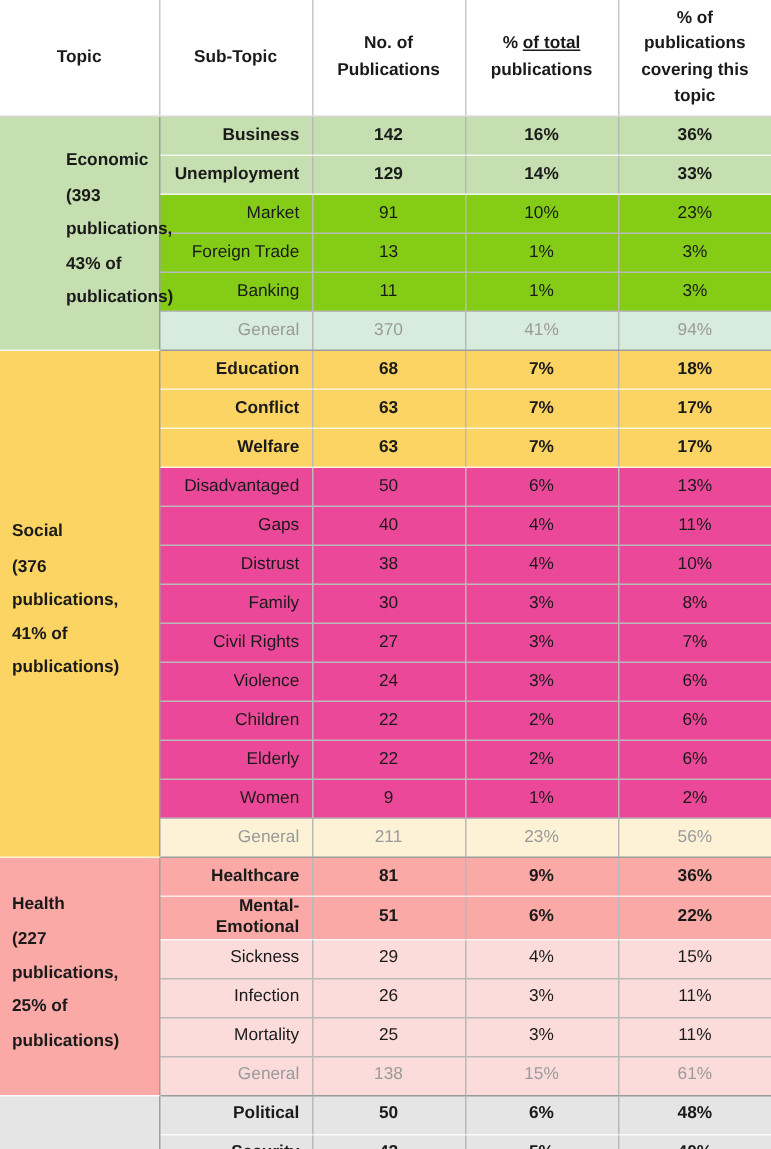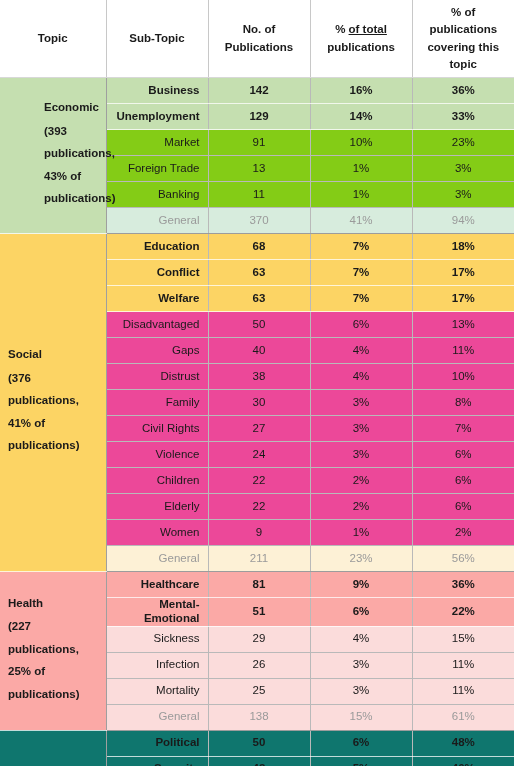--- a/index.html
+++ b/index.html
@@ -98,21 +98,21 @@
 
   
   .sec-health td              { background: #fbdcdb; }
   .sec-health td.group        { background: #fbdcdb; margin-top: 11px; }
   tr.hl.sec-health td         { background: #fba9a6; font-weight: bold; }
   tr.gen.sec-health td        { background: #fbdcdb; }
 
   
   .sec-national td            { background: #f2f2f2; }
   .sec-national td.group      { background: #f2f2f2; }
-  tr.hl.sec-national td       { background: #0f766e; font-weight: bold; }
+  tr.hl.sec-national td       { background: #e5e5e5; font-weight: bold; }
 
   
   tr.hl td { border-bottom: 1px solid rgba(255,255,255,0.75); }
 
   
   tr.gen td { color: #9a9a9a; }
   tr.gen td { border-top: 1px solid rgba(255,255,255,0.85); }
 
   
   tr.sec-end td { border-bottom: 1px solid #9c9c9c; }

